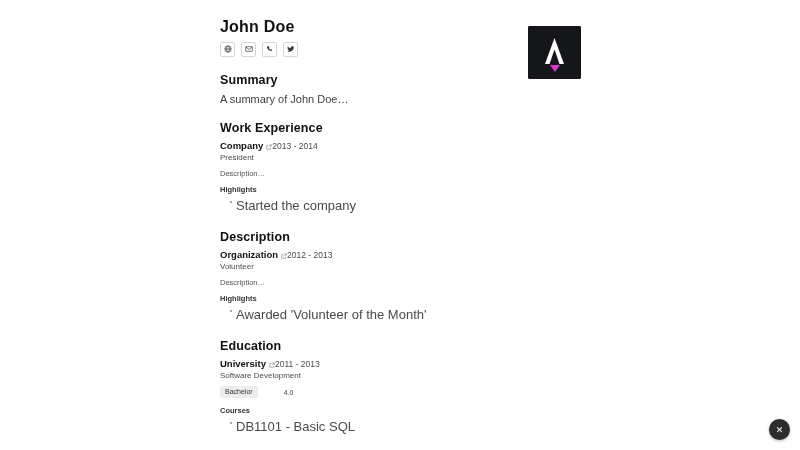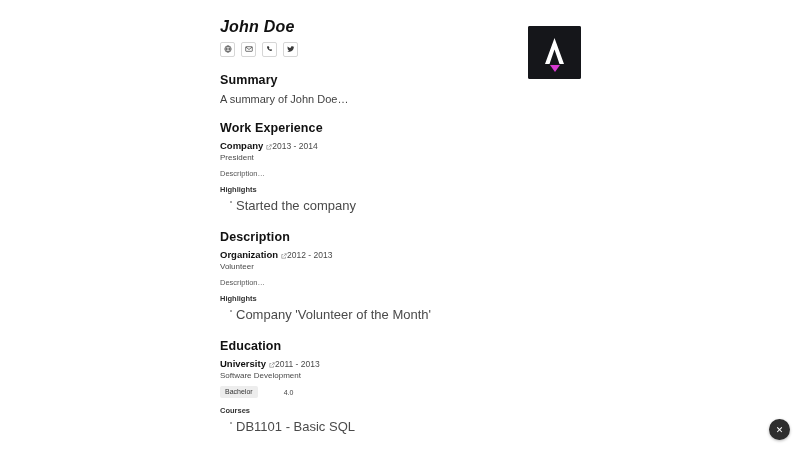--- a/index.html
+++ b/index.html
@@ -25,21 +25,20 @@
   }
 
   
   .name {
     font-size: 16px;
     font-weight: bold;
     color: #111;
     letter-spacing: 0.2px;
     margin: 0 0 6px 0;
     line-height: 1.1;
-    font-style: italic;
   }
   .label {
     font-size: 8.5px;
     color: #5a5a5a;
     margin: 0 0 10px 0;
     line-height: 1.2;
   }
   .social {
     display: flex;
     gap: 6px;
@@ -283,21 +282,21 @@
                 <path d="M12 10v4H2V4h4"></path>
               </svg>
             </span>
           </div>
           <div class="entry-dates">2012 - 2013</div>
         </div>
         <p class="entry-sub">Volunteer</p>
         <p class="entry-desc">Description…</p>
         <div class="sub-head">Highlights</div>
         <ul class="bullets">
-          <li>Company 'Volunteer of the Month'</li>
+          <li>Awarded 'Volunteer of the Month'</li>
         </ul>
       </div>
     </div>
 
     <div class="section" style="margin-top:14px;">
       <h2 class="section-title">Education</h2>
       <div class="entry">
         <div class="entry-head">
           <div class="entry-name">
             <span>University</span>

